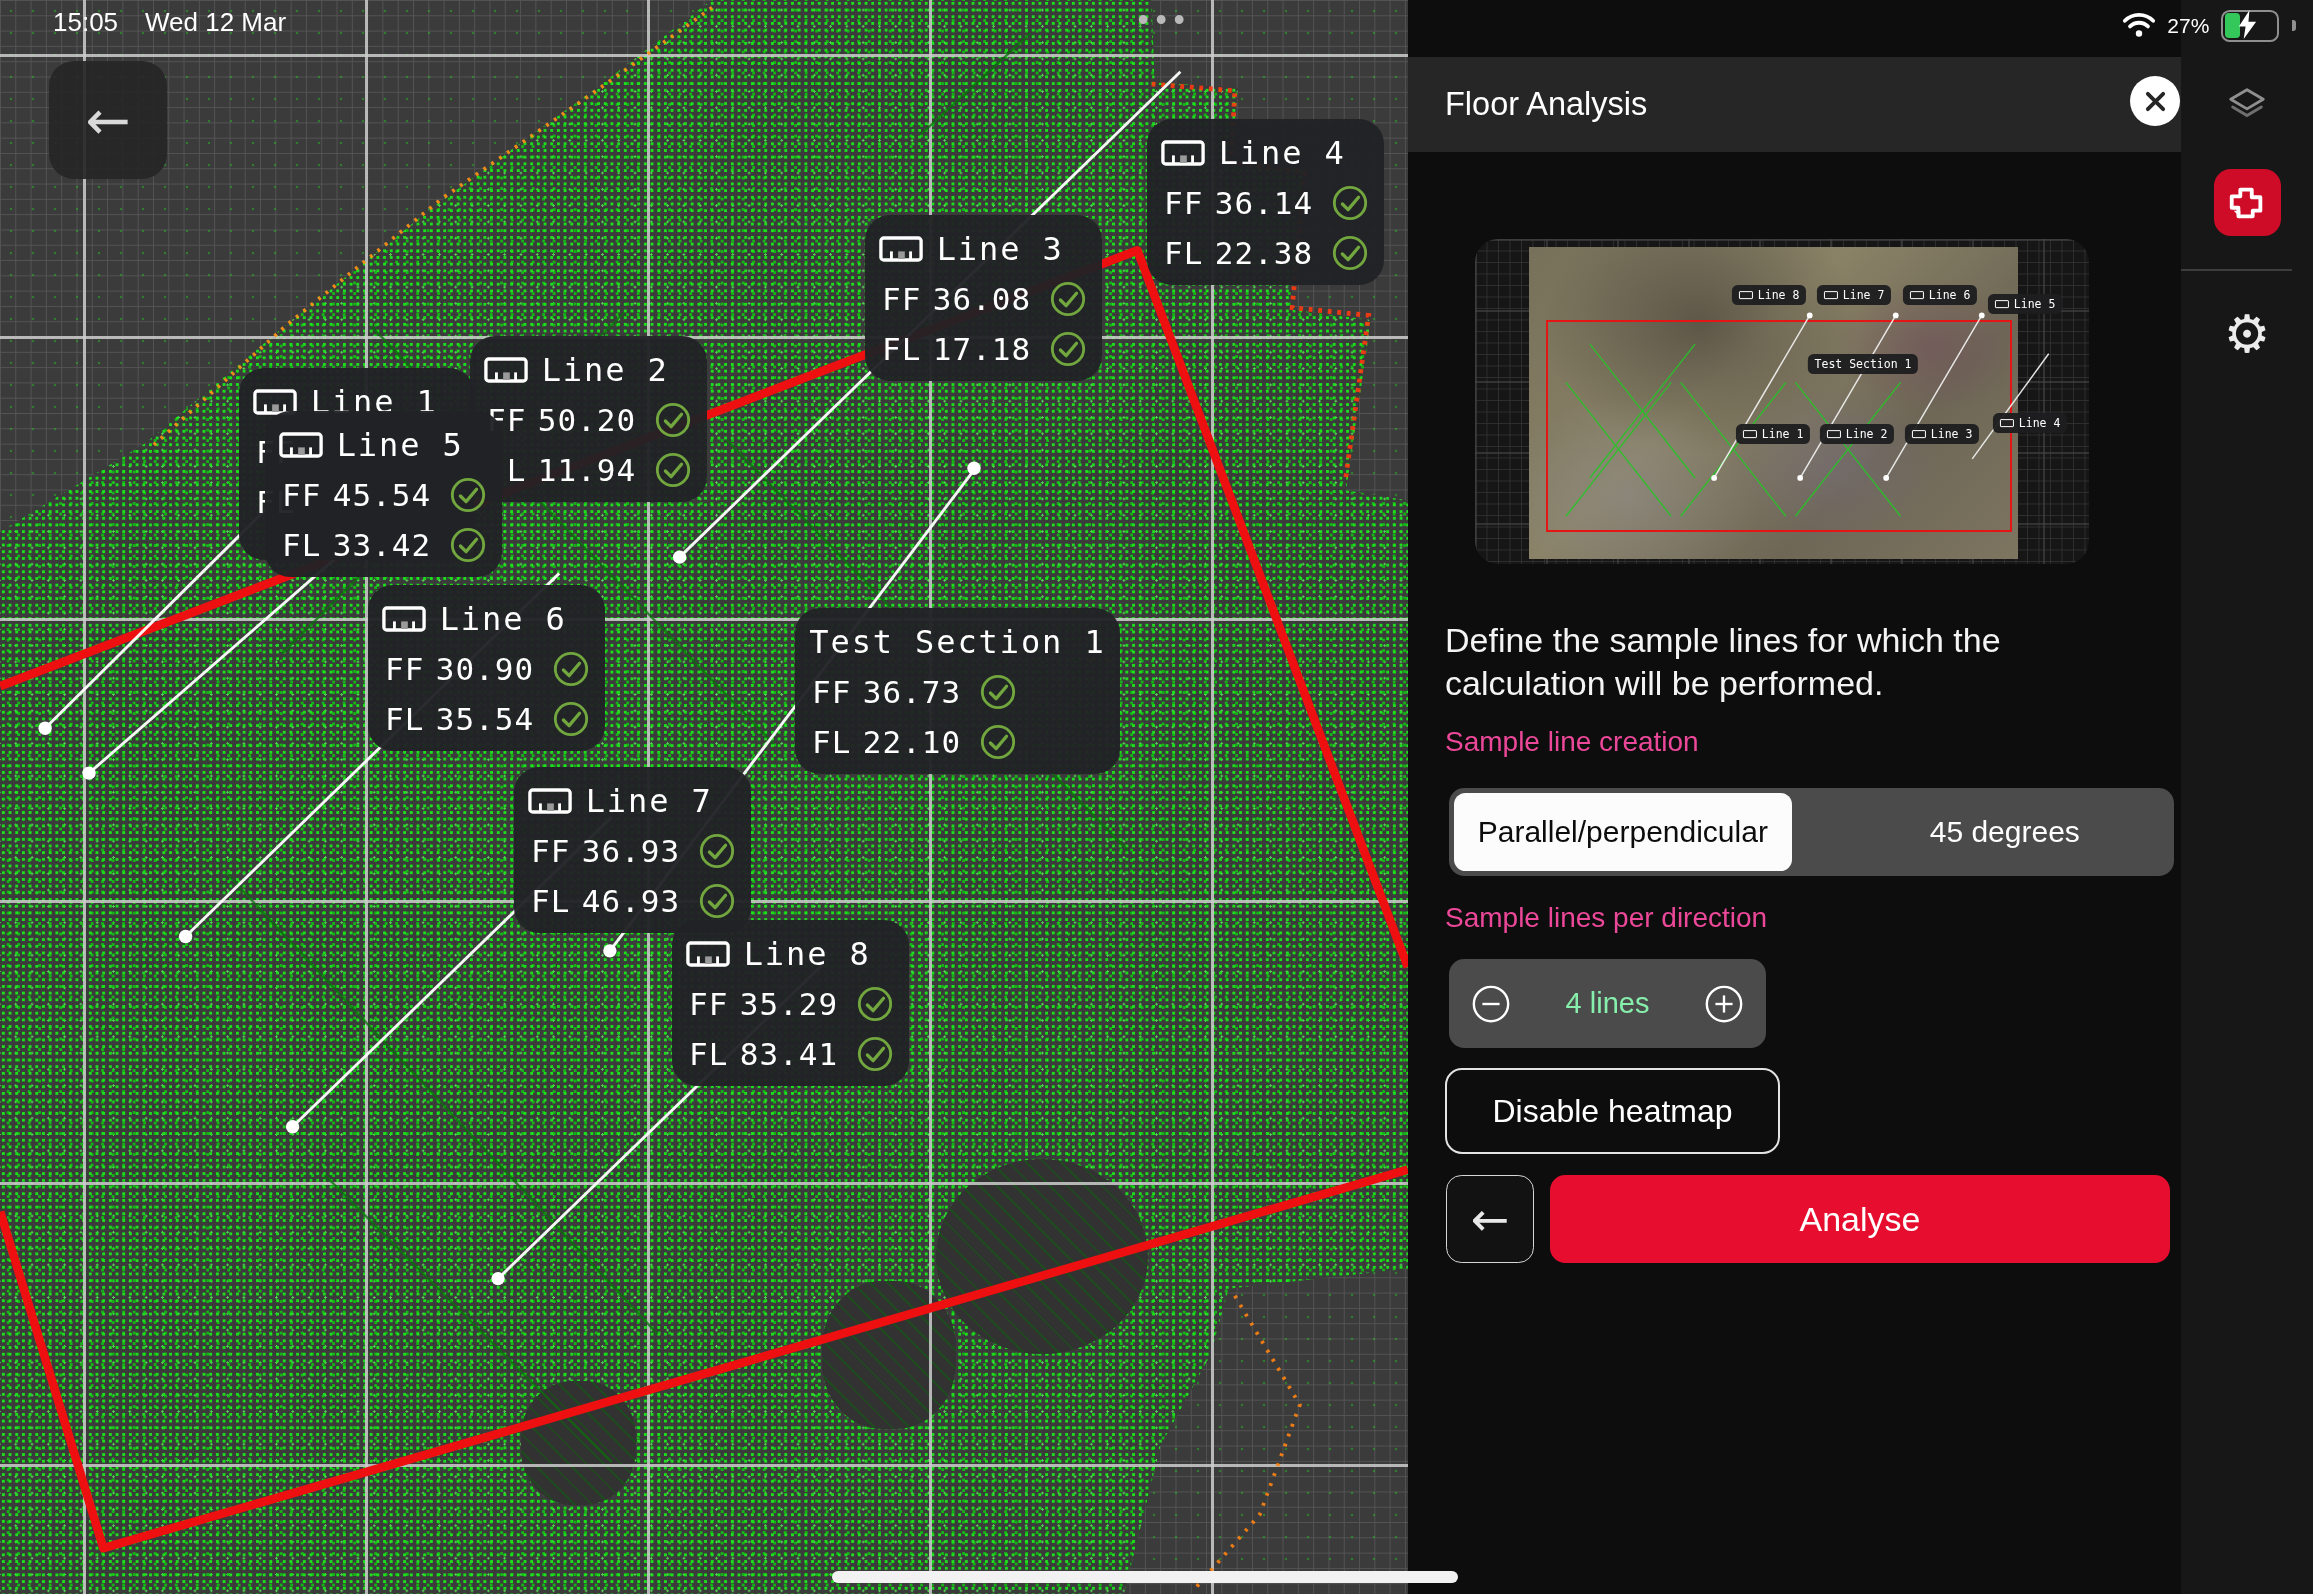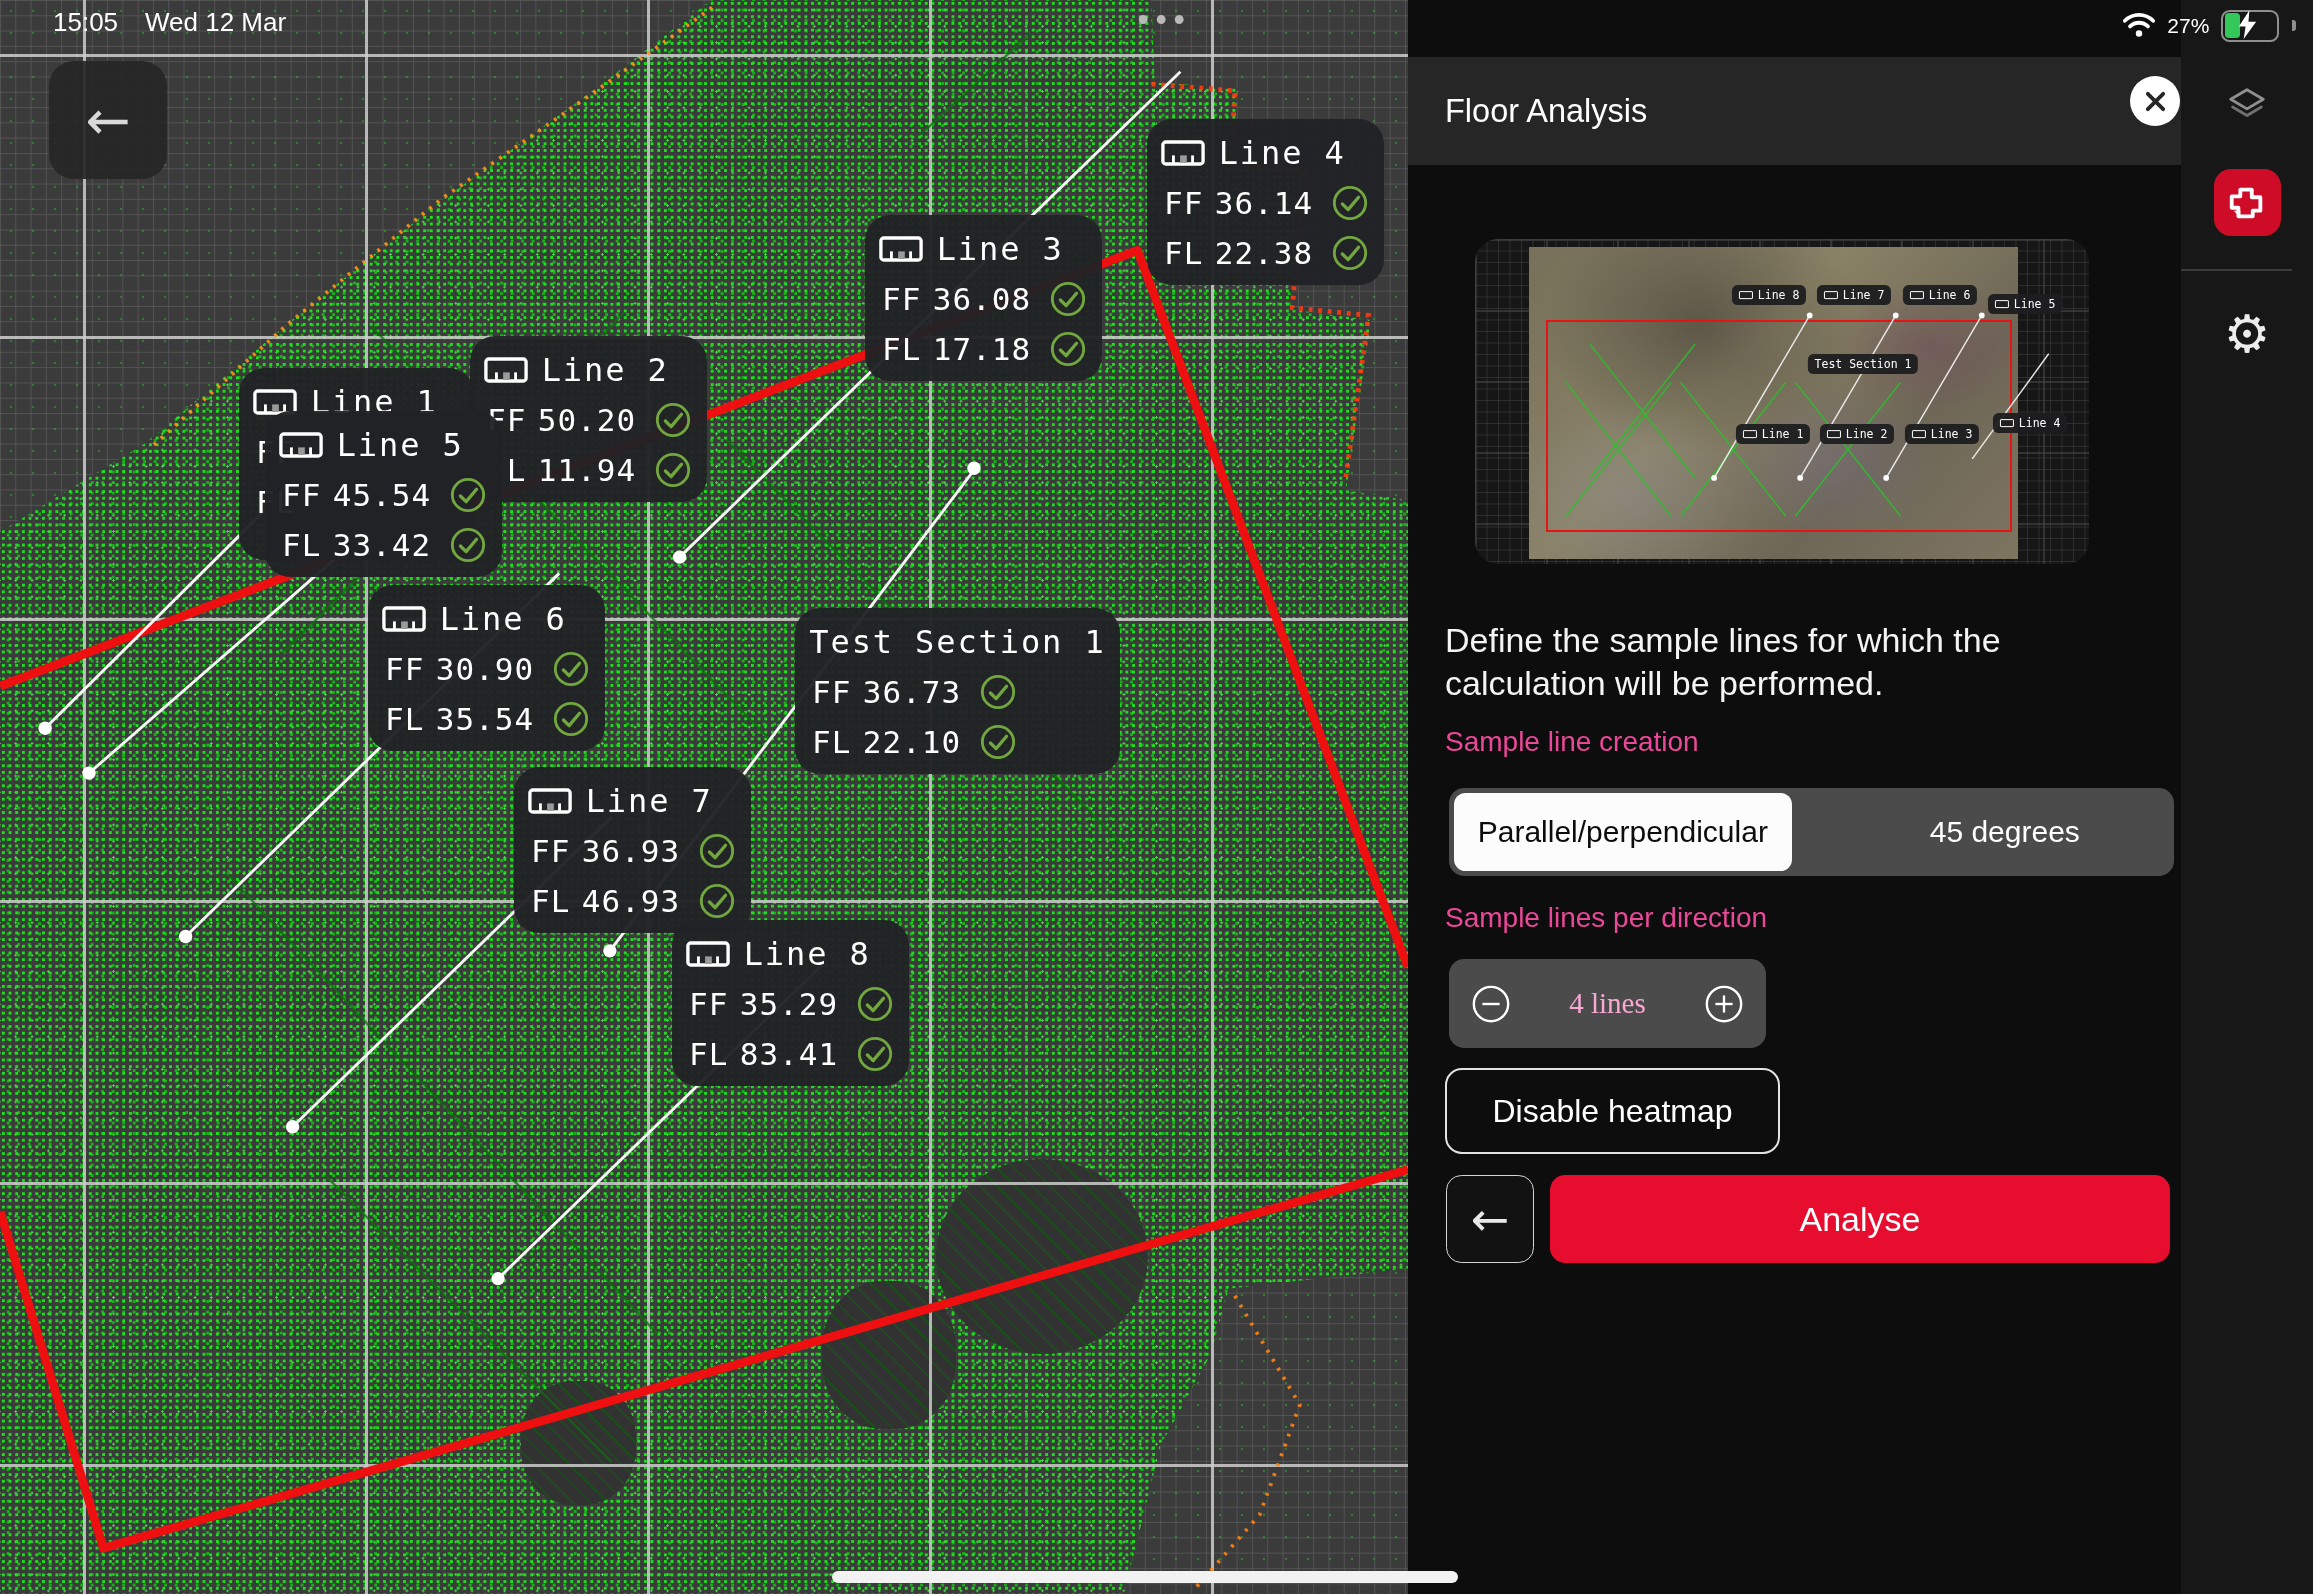--- a/index.html
+++ b/index.html
@@ -44,21 +44,21 @@
 
   
   .statustext{position:absolute;color:#fff;font-size:26px;font-weight:400;top:6.7px;z-index:6;}
   #multitask{position:absolute;top:1.9px;left:1112px;width:105px;text-align:center;color:#b9b9b9;font-size:32.5px;letter-spacing:6.7px;z-index:6;}
   #backbtn-canvas{position:absolute;left:49px;top:61px;width:118px;height:118px;border-radius:25px;
     background:rgba(38,38,38,.92);display:flex;align-items:center;justify-content:center;
     color:#d9d9d9;font-size:54px;z-index:5;font-family:"DejaVu Sans",sans-serif;}
 
   
   #panel{position:absolute;left:1408px;top:0;width:773px;height:1594px;background:#0d0d0d;}
-  #panel-header{position:absolute;left:0;top:57px;width:100%;height:108px;background:#262626;display:flex;align-items:center;}
+  #panel-header{position:absolute;left:0;top:57px;width:100%;height:95px;background:#262626;display:flex;align-items:center;}
   #panel-title{margin-left:37px;color:#fff;font-size:32.5px;font-weight:500;}
   #close-btn{position:absolute;left:722px;top:19px;width:50px;height:50px;border-radius:50%;background:#fff;
     display:flex;align-items:center;justify-content:center;}
   #thumb{position:absolute;left:67px;top:239px;width:614px;height:325px;border-radius:23px;overflow:hidden;
     background-color:#161616;
     background-image:
       linear-gradient(to right,rgba(70,70,70,.6) 1.9px,transparent 1.9px),
       linear-gradient(to bottom,rgba(70,70,70,.6) 1.9px,transparent 1.9px),
       linear-gradient(to right,rgba(52,52,52,.8) 1px,transparent 1px),
       linear-gradient(to bottom,rgba(52,52,52,.8) 1px,transparent 1px);
@@ -76,21 +76,21 @@
     display:flex;align-items:center;gap:4.8px;z-index:3;}
   .mini-ruler{width:12.4px;height:6.7px;border:1.4px solid #fff;border-radius:1px;}
   #panel-desc{position:absolute;left:37px;top:619px;width:679px;color:#f4f4f4;font-size:34px;line-height:1.25;font-weight:400;}
   .panel-sublabel{position:absolute;left:37px;color:#ec4899;font-size:28px;}
   #seg{position:absolute;left:41px;top:788px;width:725px;height:88px;background:#4b4b4b;border-radius:15.3px;display:flex;gap:39px;}
   #seg-sel{margin:4.8px;width:338px;background:#fcfcfc;border-radius:11.5px;display:flex;align-items:center;justify-content:center;
     color:#0c0c0c;font-size:30px;}
   #seg-un{flex:1;display:flex;align-items:center;justify-content:center;color:#fff;font-size:30px;}
   #stepper{position:absolute;left:41px;top:959px;width:317px;height:89px;background:#4b4b4b;border-radius:15.3px;
     display:flex;align-items:center;justify-content:space-between;padding:0 21px;box-sizing:border-box;}
-  #stepper-val{color:#f9a8d4;font-size:29px;font-family:Liberation Serif, serif;}
+  #stepper-val{color:#86efac;font-size:29px;}
   #disable-heatmap{position:absolute;left:37px;top:1068px;width:335px;height:86px;border:2.4px solid #e3e3e3;border-radius:17px;
     background:transparent;color:#fff;font-size:32px;display:flex;align-items:center;justify-content:center;box-sizing:border-box;}
   #panel-back{position:absolute;left:38px;top:1175px;width:88px;height:88px;border:1.9px solid #d6d6d6;border-radius:15.3px;
     background:#121212;color:#e8e8e8;font-size:46px;display:flex;align-items:center;justify-content:center;box-sizing:border-box;
     font-family:"DejaVu Sans",sans-serif;}
   #analyse{position:absolute;left:142px;top:1175px;width:620px;height:88px;border-radius:15.3px;background:#e60d2f;
     color:#fff;font-size:34px;display:flex;align-items:center;justify-content:center;}
 
   
   #rail{position:absolute;left:2181px;top:0;width:132px;height:1594px;background:#171717;}

